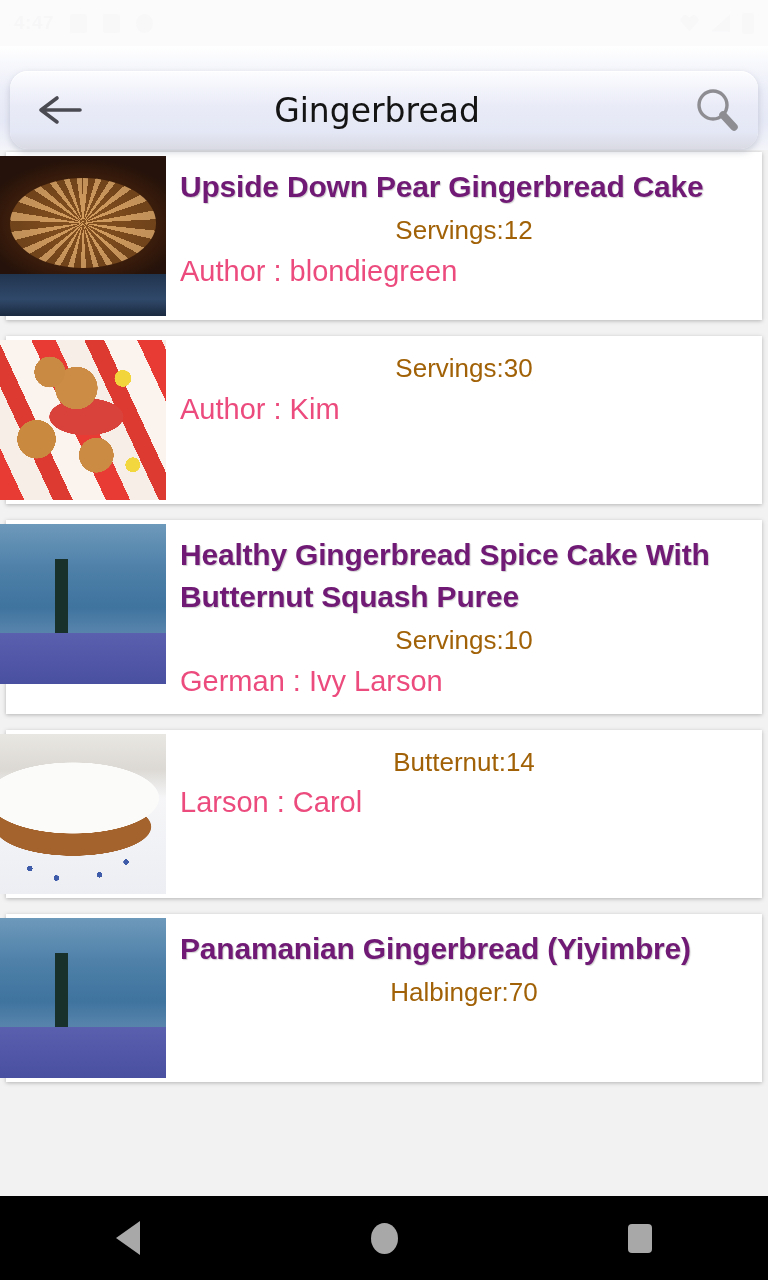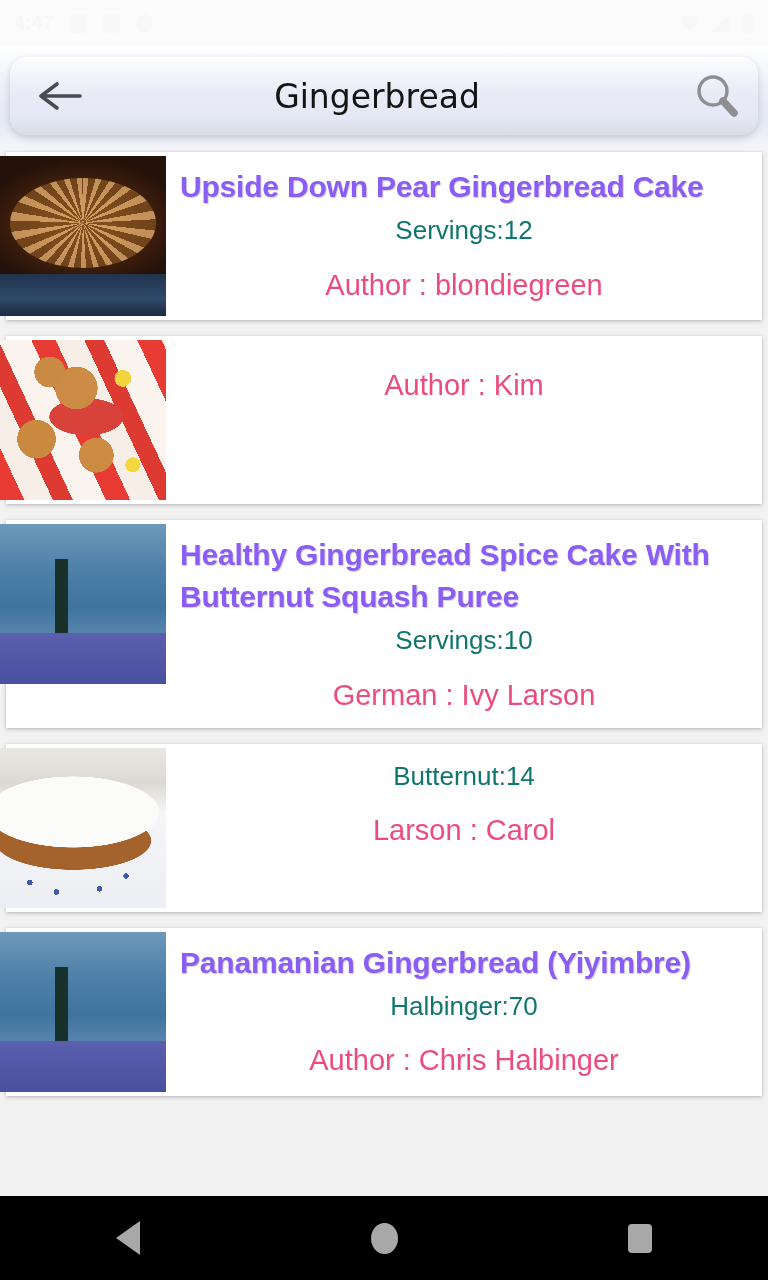--- a/index.html
+++ b/index.html
@@ -77,21 +77,21 @@
   #search-bar-wrap {
     position: absolute;
     top: 46px; left: 0;
     width: 768px;
     height: 104px;
     background: linear-gradient(180deg, #ffffff 0%, #eceef8 42%, #e6e9f6 72%, #f4f5fa 100%);
     z-index: 25;
   }
   #search-bar {
     position: absolute;
-    top: 11px; left: 10px;
+    top: 25px; left: 10px;
     width: 748px;
     height: 78px;
     border-radius: 18px;
     background: linear-gradient(180deg, #fdfdff 0%, #e9ebf7 45%, #e4e7f5 78%, #d9dae3 100%);
     box-shadow: 0 3px 7px rgba(120,125,150,0.35), inset 0 1px 0 rgba(255,255,255,0.85);
     display: flex;
     align-items: center;
     padding: 0 10px 0 22px;
   }
   #back-btn {
@@ -157,41 +157,41 @@
     padding: 14px 14px 12px 8px;
     min-height: 168px;
     width: calc(100% - 166px);
     display: flex;
     flex-direction: column;
   }
 
   .recipe-title {
     font-size: 30px;
     font-weight: bold;
-    color: #8b5cf6;
+    color: #701a75;
     line-height: 1.4;
     letter-spacing: -0.2px;
     text-shadow: 1px 1px 1px rgba(150,150,150,0.45);
     margin-bottom: 4px;
   }
   .recipe-title.center { text-align: center; }
   .recipe-title.left { text-align: left; }
 
   .recipe-servings {
     font-size: 26px;
-    color: #0f766e;
+    color: #a16207;
     text-align: center;
     line-height: 1.45;
   }
   .recipe-author {
     font-size: 29px;
     color: #ec4b7e;
-    text-align: center;
+    text-align: left;
     line-height: 1.45;
-    margin-top: 14px;
+    margin-top: 0;
   }
 
   
   .img-pear-cake {
     background:
       radial-gradient(ellipse 62% 40% at 50% 42%, #b3762f 0%, #81491a 38%, #42200c 62%, #25120a 100%),
       linear-gradient(180deg, #6b4426 0%, #49301c 30%, #2b1a0e 70%, #1b3048 100%);
   }
   .img-pear-cake::after {
     content:"";
@@ -341,20 +341,21 @@
       <div class="card-body">
         <div class="recipe-title left">Upside Down Pear Gingerbread Cake</div>
         <div class="recipe-servings">Servings:12</div>
         <div class="recipe-author">Author : blondiegreen</div>
       </div>
     </div>
 
     <div class="recipe-card">
       <div class="thumb img-ginger-men"></div>
       <div class="card-body">
+        <div class="recipe-servings">Servings:30</div>
         <div class="recipe-author">Author : Kim</div>
       </div>
     </div>
 
     <div class="recipe-card">
       <div class="thumb img-beach-picnic"></div>
       <div class="card-body">
         <div class="recipe-title left">Healthy Gingerbread Spice Cake With Butternut Squash Puree</div>
         <div class="recipe-servings">Servings:10</div>
         <div class="recipe-author">German : Ivy Larson</div>
@@ -367,21 +368,20 @@
         <div class="recipe-servings">Butternut:14</div>
         <div class="recipe-author">Larson : Carol</div>
       </div>
     </div>
 
     <div class="recipe-card">
       <div class="thumb img-beach-picnic"></div>
       <div class="card-body">
         <div class="recipe-title left">Panamanian Gingerbread (Yiyimbre)</div>
         <div class="recipe-servings">Halbinger:70</div>
-        <div class="recipe-author">Author : Chris Halbinger</div>
       </div>
     </div>
 
   </div>
 
   <div id="nav-bar">
     <div class="nav-btn">
       <span class="nav-back"></span>
     </div>
     <div class="nav-btn">

